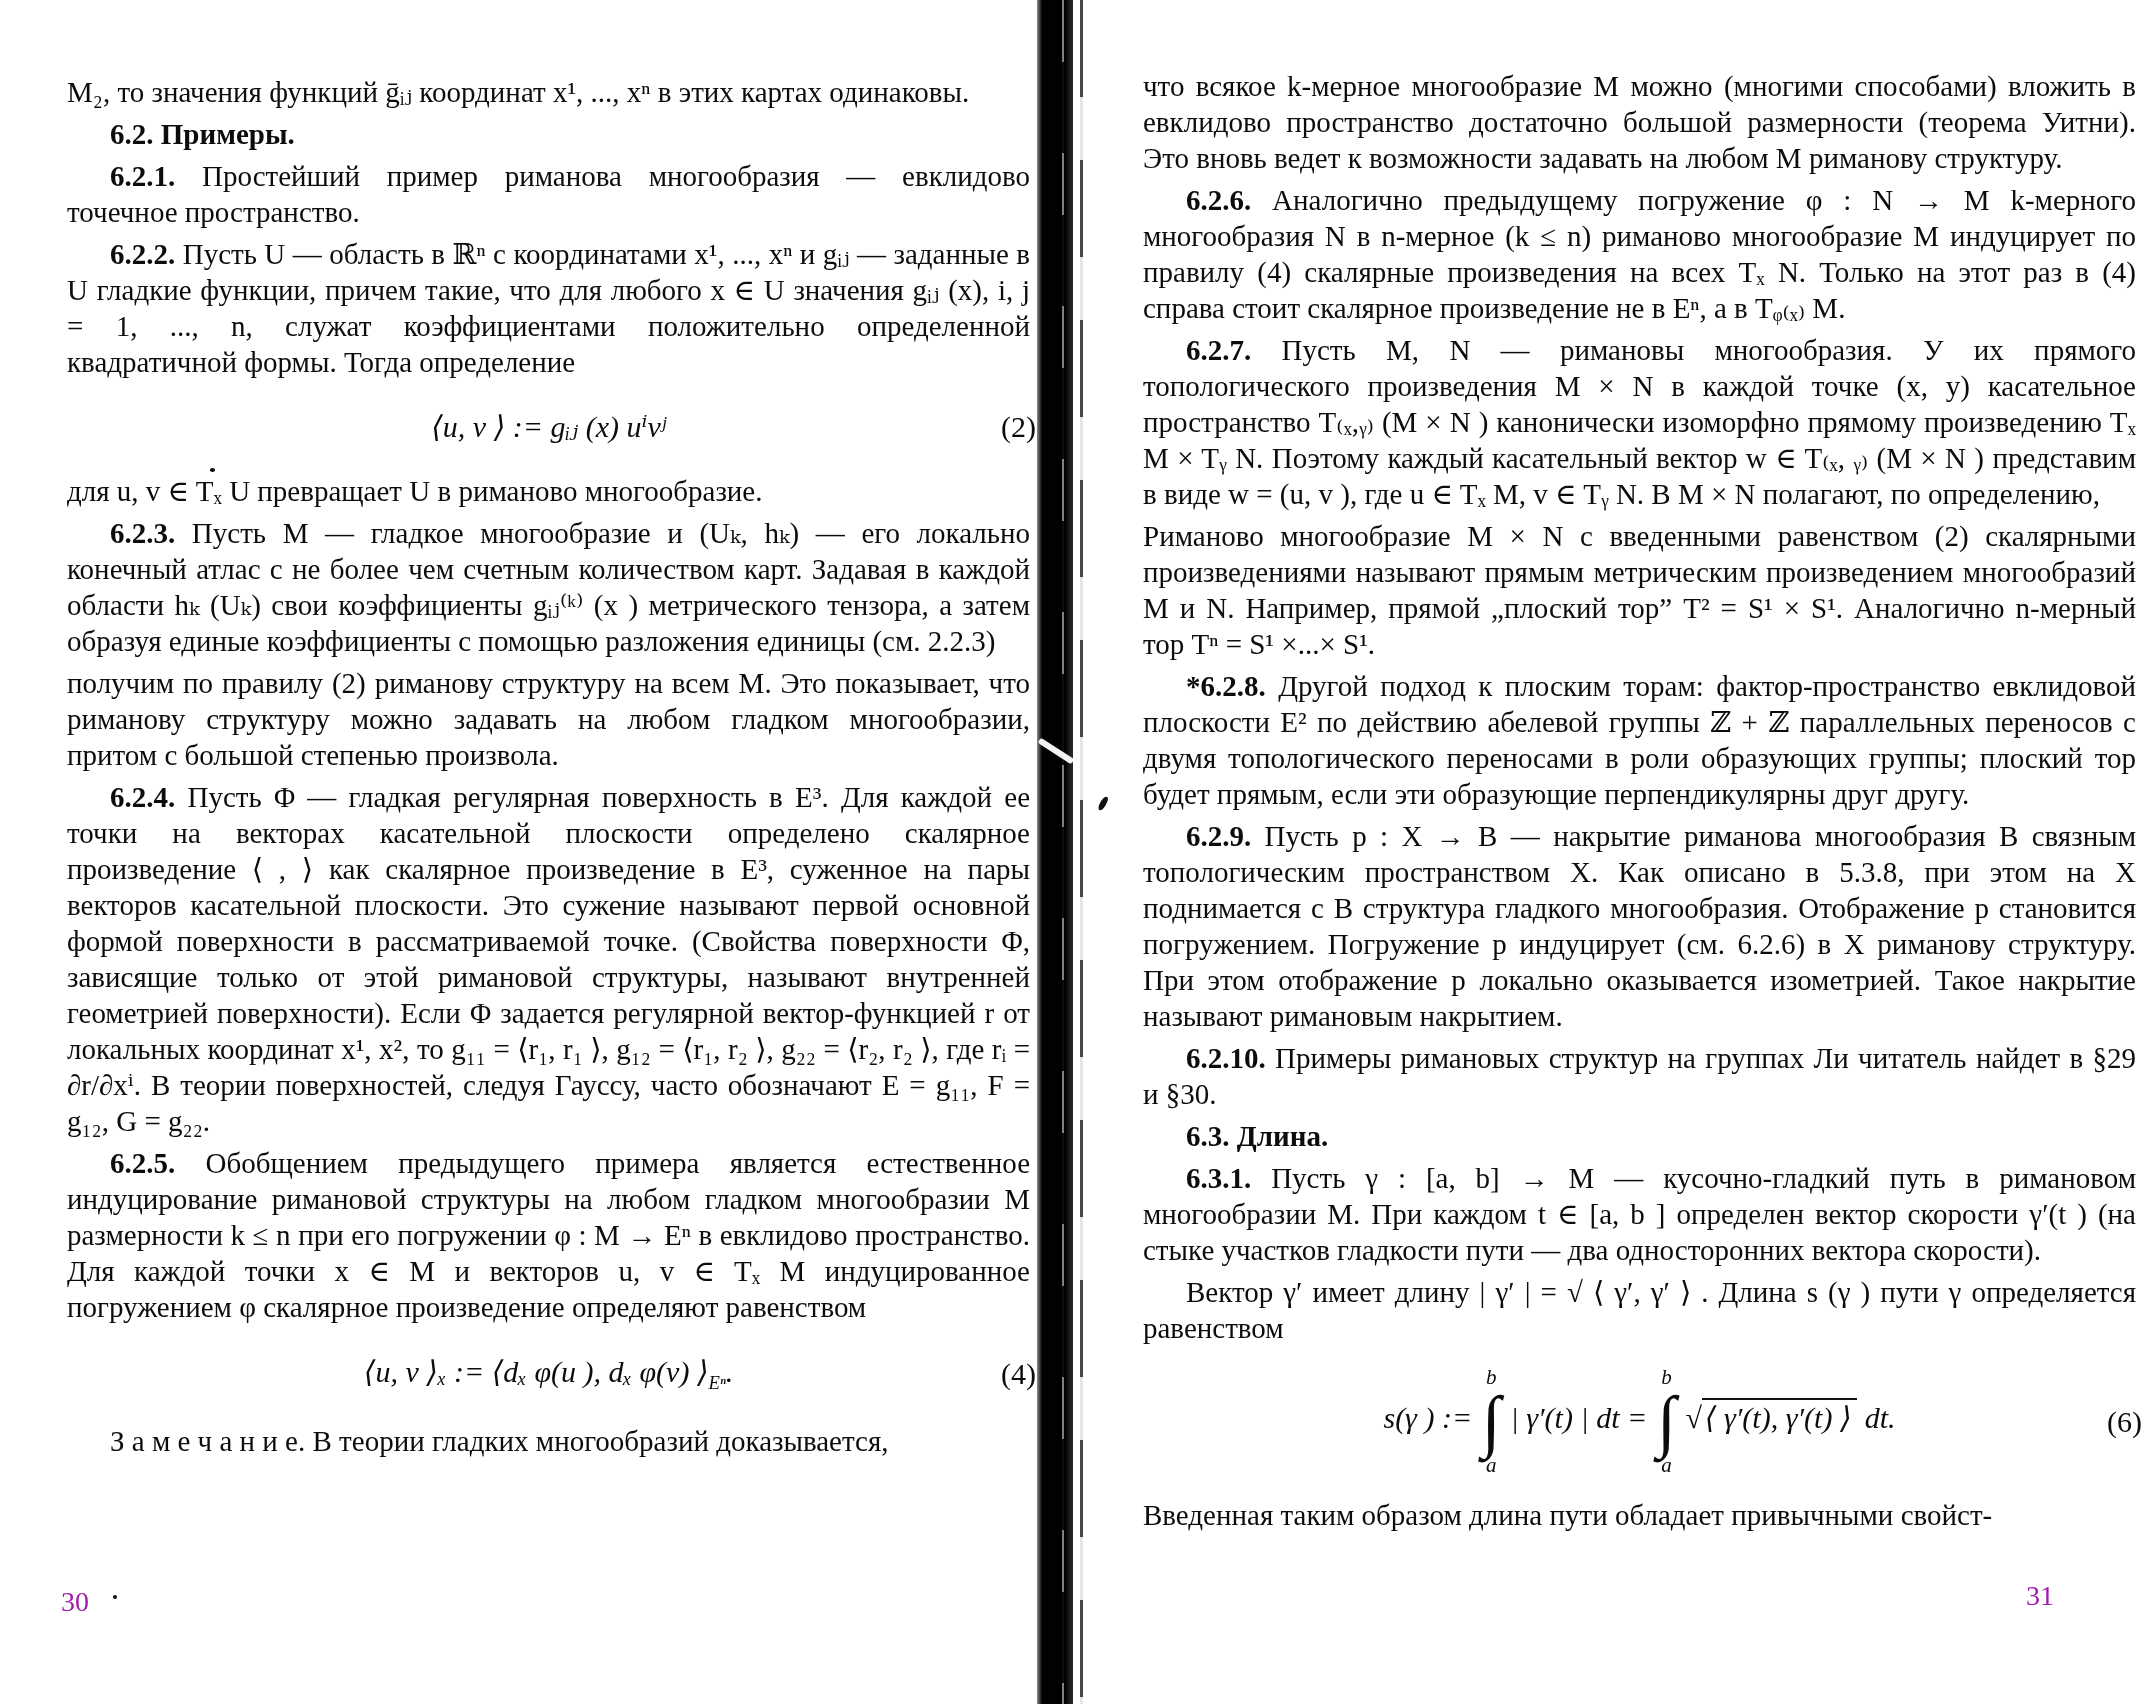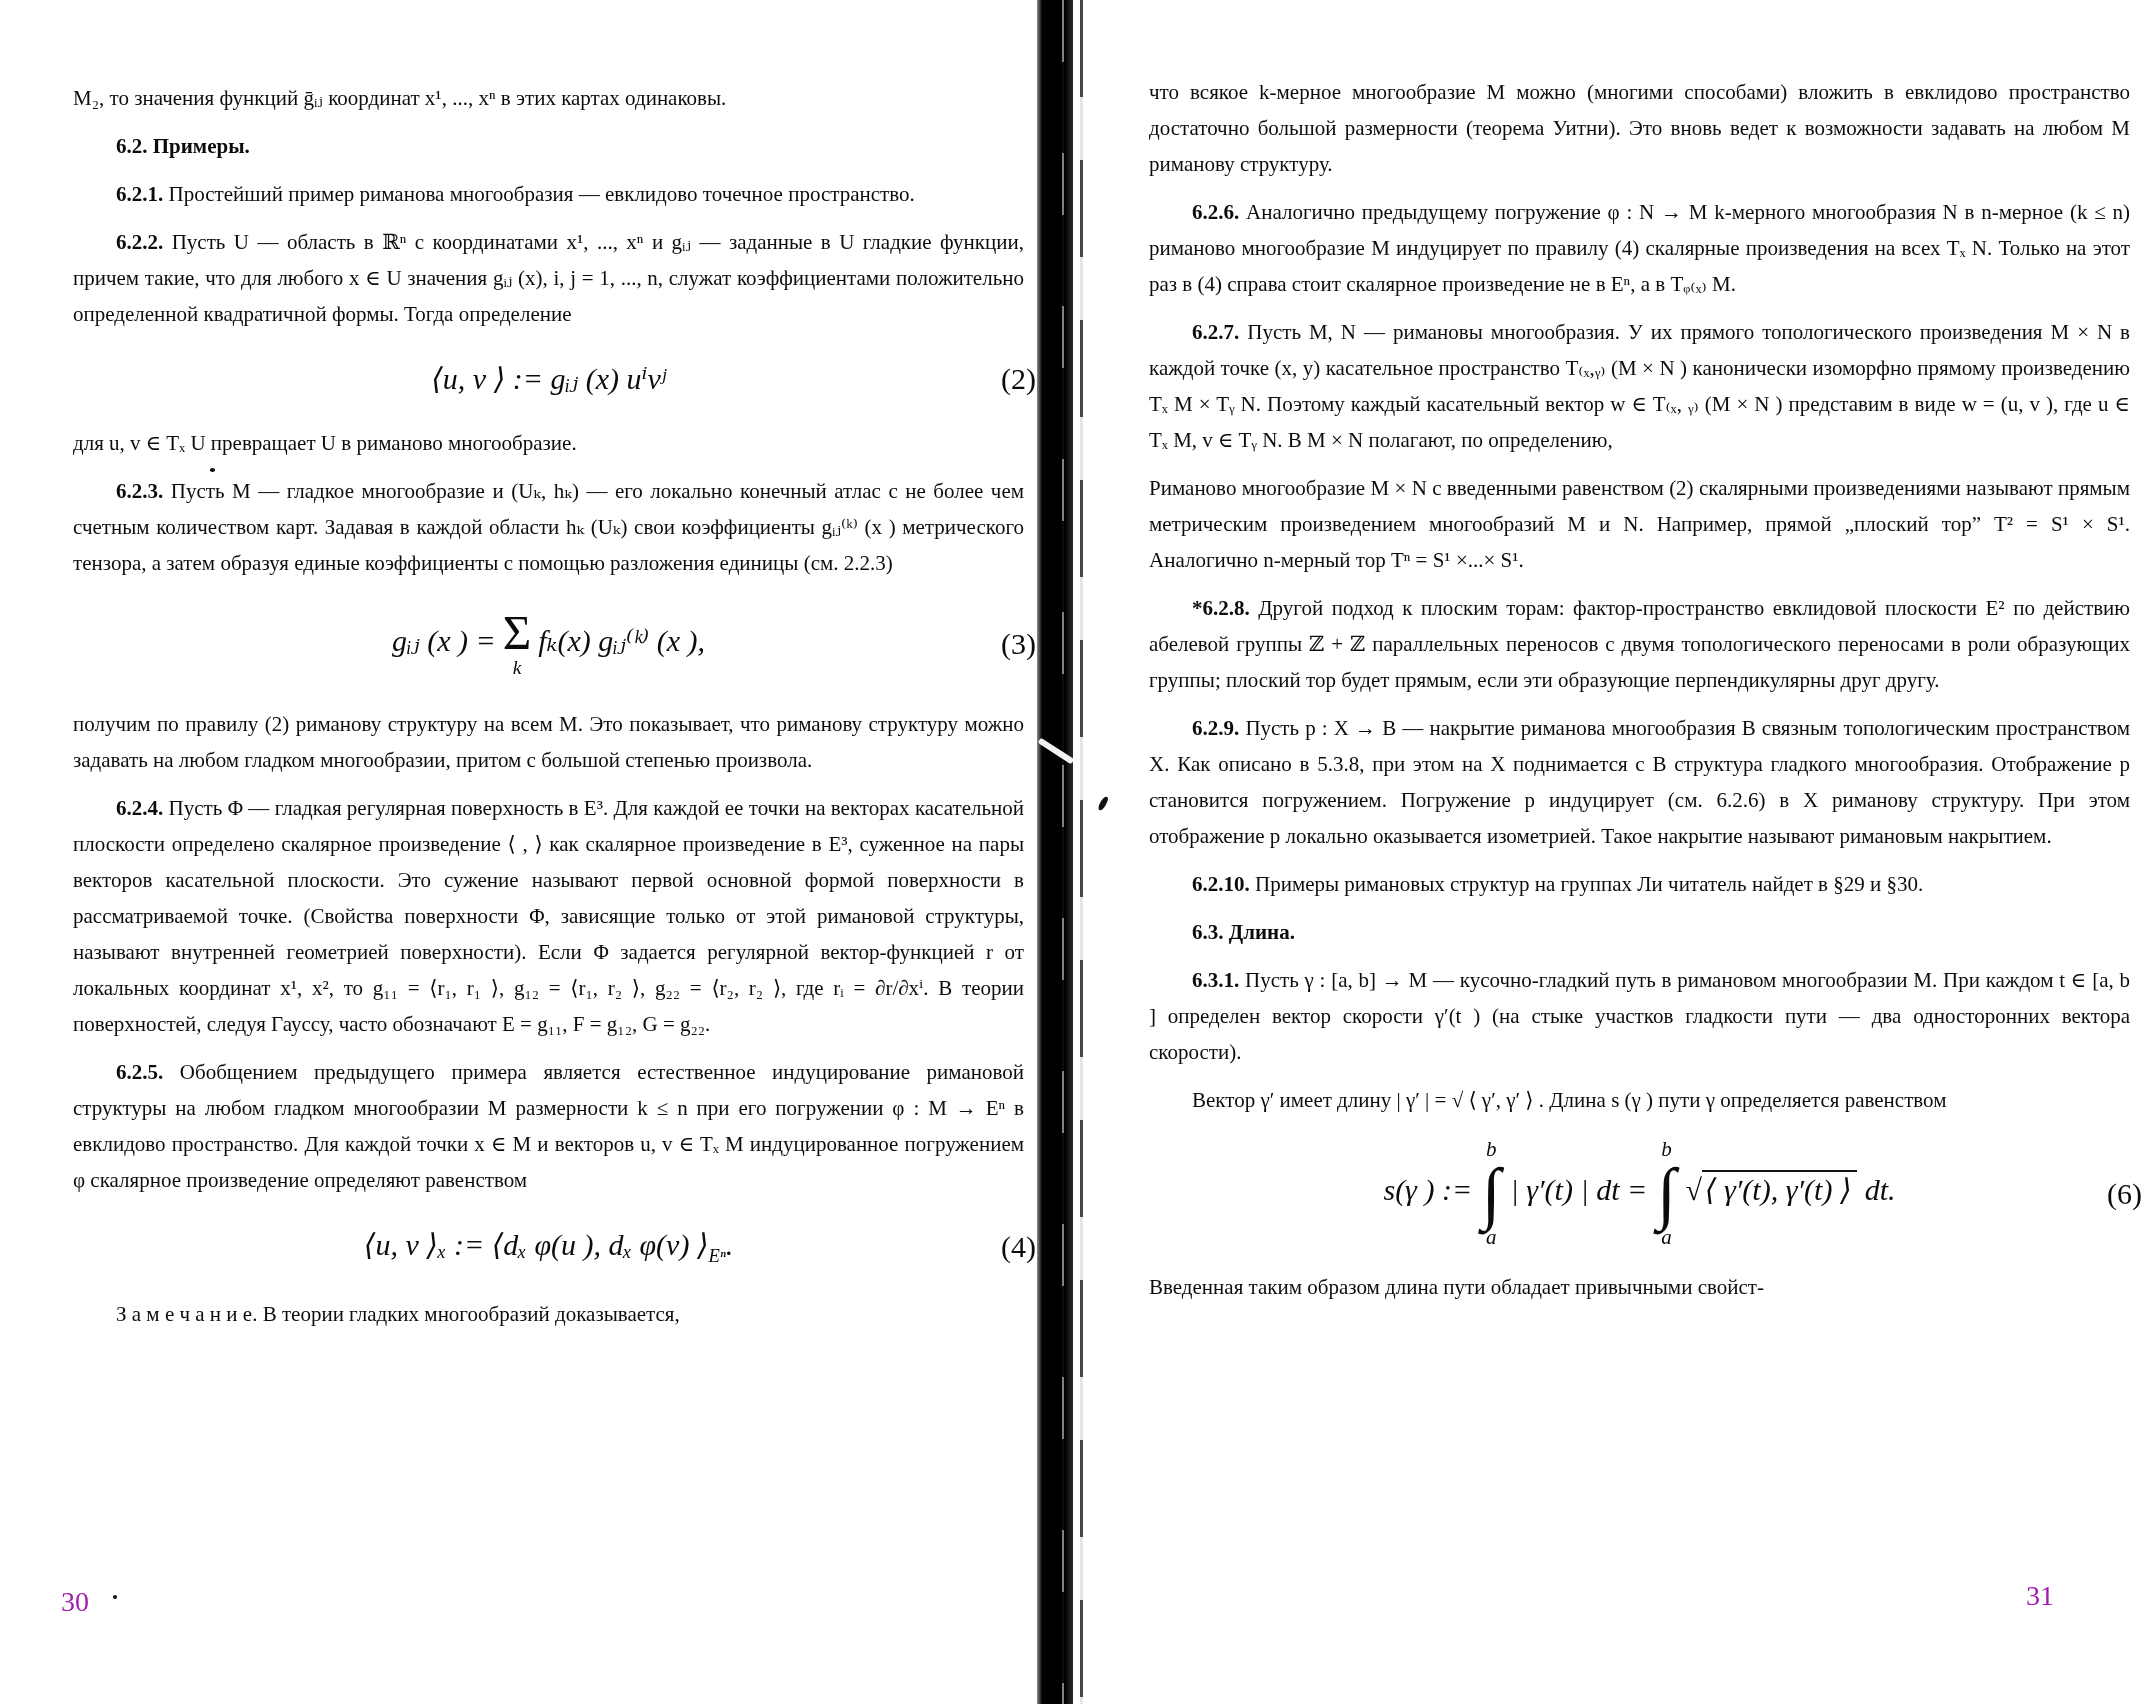--- a/index.html
+++ b/index.html
@@ -7,21 +7,21 @@
     position:relative;
     width:2151px;height:1704px;
     background:#ffffff;
     overflow:hidden;
     font-family:"Liberation Serif","DejaVu Serif",serif;
     color:#0c0c0c;
   }
   .page{position:absolute;}
   #left-page{left:61px;top:68px;width:975px;}
   #right-page{left:1137px;top:62px;width:1005px;}
-  p{margin:12px;text-align:justify;font-size:21px;line-height:36px;hyphens:auto;}
+  p{margin:6px;text-align:justify;font-size:29px;line-height:36px;hyphens:auto;}
   .indent{text-indent:43px;}
   .num{font-weight:bold;}
   .headline{font-weight:bold;}
   
   .formula{display:flex;align-items:center;margin:29px 0;font-size:30px;font-style:italic;}
   .formula .f-spacer{width:76px;flex:none;}
   .formula .f-body{flex:1;text-align:center;}
   .formula .f-num{width:76px;flex:none;text-align:right;font-style:normal;}
   .f6{margin:21px 0;}
   .bigop{display:inline-flex;flex-direction:column;align-items:center;vertical-align:middle;line-height:1;margin:0 7px;}
@@ -74,28 +74,20 @@
     <div class="formula">
       <span class="f-spacer"></span>
       <span class="f-body">⟨u, v ⟩ := gᵢⱼ (x) uⁱvʲ</span>
       <span class="f-num">(2)</span>
     </div>
 
     <p><span>для u, v ∈ Tₓ U превращает U в риманово многообразие.</span></p>
 
     <p class="indent"><b class="num">6.2.3.</b> <span>Пусть M — гладкое многообразие и (Uₖ, hₖ) — его локально конечный атлас с не более чем счетным количеством карт. Задавая в каждой области hₖ (Uₖ) свои коэффициенты gᵢⱼ⁽ᵏ⁾ (x ) метрического тензора, а затем образуя единые коэффициенты с помощью разложения единицы (см. 2.2.3)</span></p>
 
-    <div class="formula">
-      <span class="f-spacer"></span>
-      <span class="f-body"><span>gᵢⱼ (x ) =</span><span class="bigop">
-            <span class="op">Σ</span>
-            <span class="lim">k</span>
-          </span><span>fₖ(x) gᵢⱼ⁽ᵏ⁾ (x ),</span></span>
-      <span class="f-num">(3)</span>
-    </div>
 
     <p><span>получим по правилу (2) риманову структуру на всем M. Это показывает, что риманову структуру можно задавать на любом гладком многообразии, притом с большой степенью произвола.</span></p>
 
     <p class="indent"><b class="num">6.2.4.</b> <span>Пусть Φ — гладкая регулярная поверхность в E³. Для каждой ее точки на векторах касательной плоскости определено скалярное произведение ⟨ , ⟩ как скалярное произведение в E³, суженное на пары векторов касательной плоскости. Это сужение называют первой основной формой поверхности в рассматриваемой точке. (Свойства поверхности Φ, зависящие только от этой римановой структуры, называют внутренней геометрией поверхности). Если Φ задается регулярной вектор-функцией r от локальных координат x¹, x², то g₁₁ = ⟨r₁, r₁ ⟩, g₁₂ = ⟨r₁, r₂ ⟩, g₂₂ = ⟨r₂, r₂ ⟩, где rᵢ = ∂r/∂xⁱ. В теории поверхностей, следуя Гауссу, часто обозначают E = g₁₁, F = g₁₂, G = g₂₂.</span></p>
 
     <p class="indent"><b class="num">6.2.5.</b> <span>Обобщением предыдущего примера является естественное индуцирование римановой структуры на любом гладком многообразии M размерности k ≤ n при его погружении φ : M → Eⁿ в евклидово пространство. Для каждой точки x ∈ M и векторов u, v ∈ Tₓ M индуцированное погружением φ скалярное произведение определяют равенством</span></p>
 
     <div class="formula">
       <span class="f-spacer"></span>
       <span class="f-body"><span>⟨u, v ⟩ₓ := ⟨dₓ φ(u ),  dₓ φ(v) ⟩</span><sub>Eⁿ</sub><span>.</span></span>

